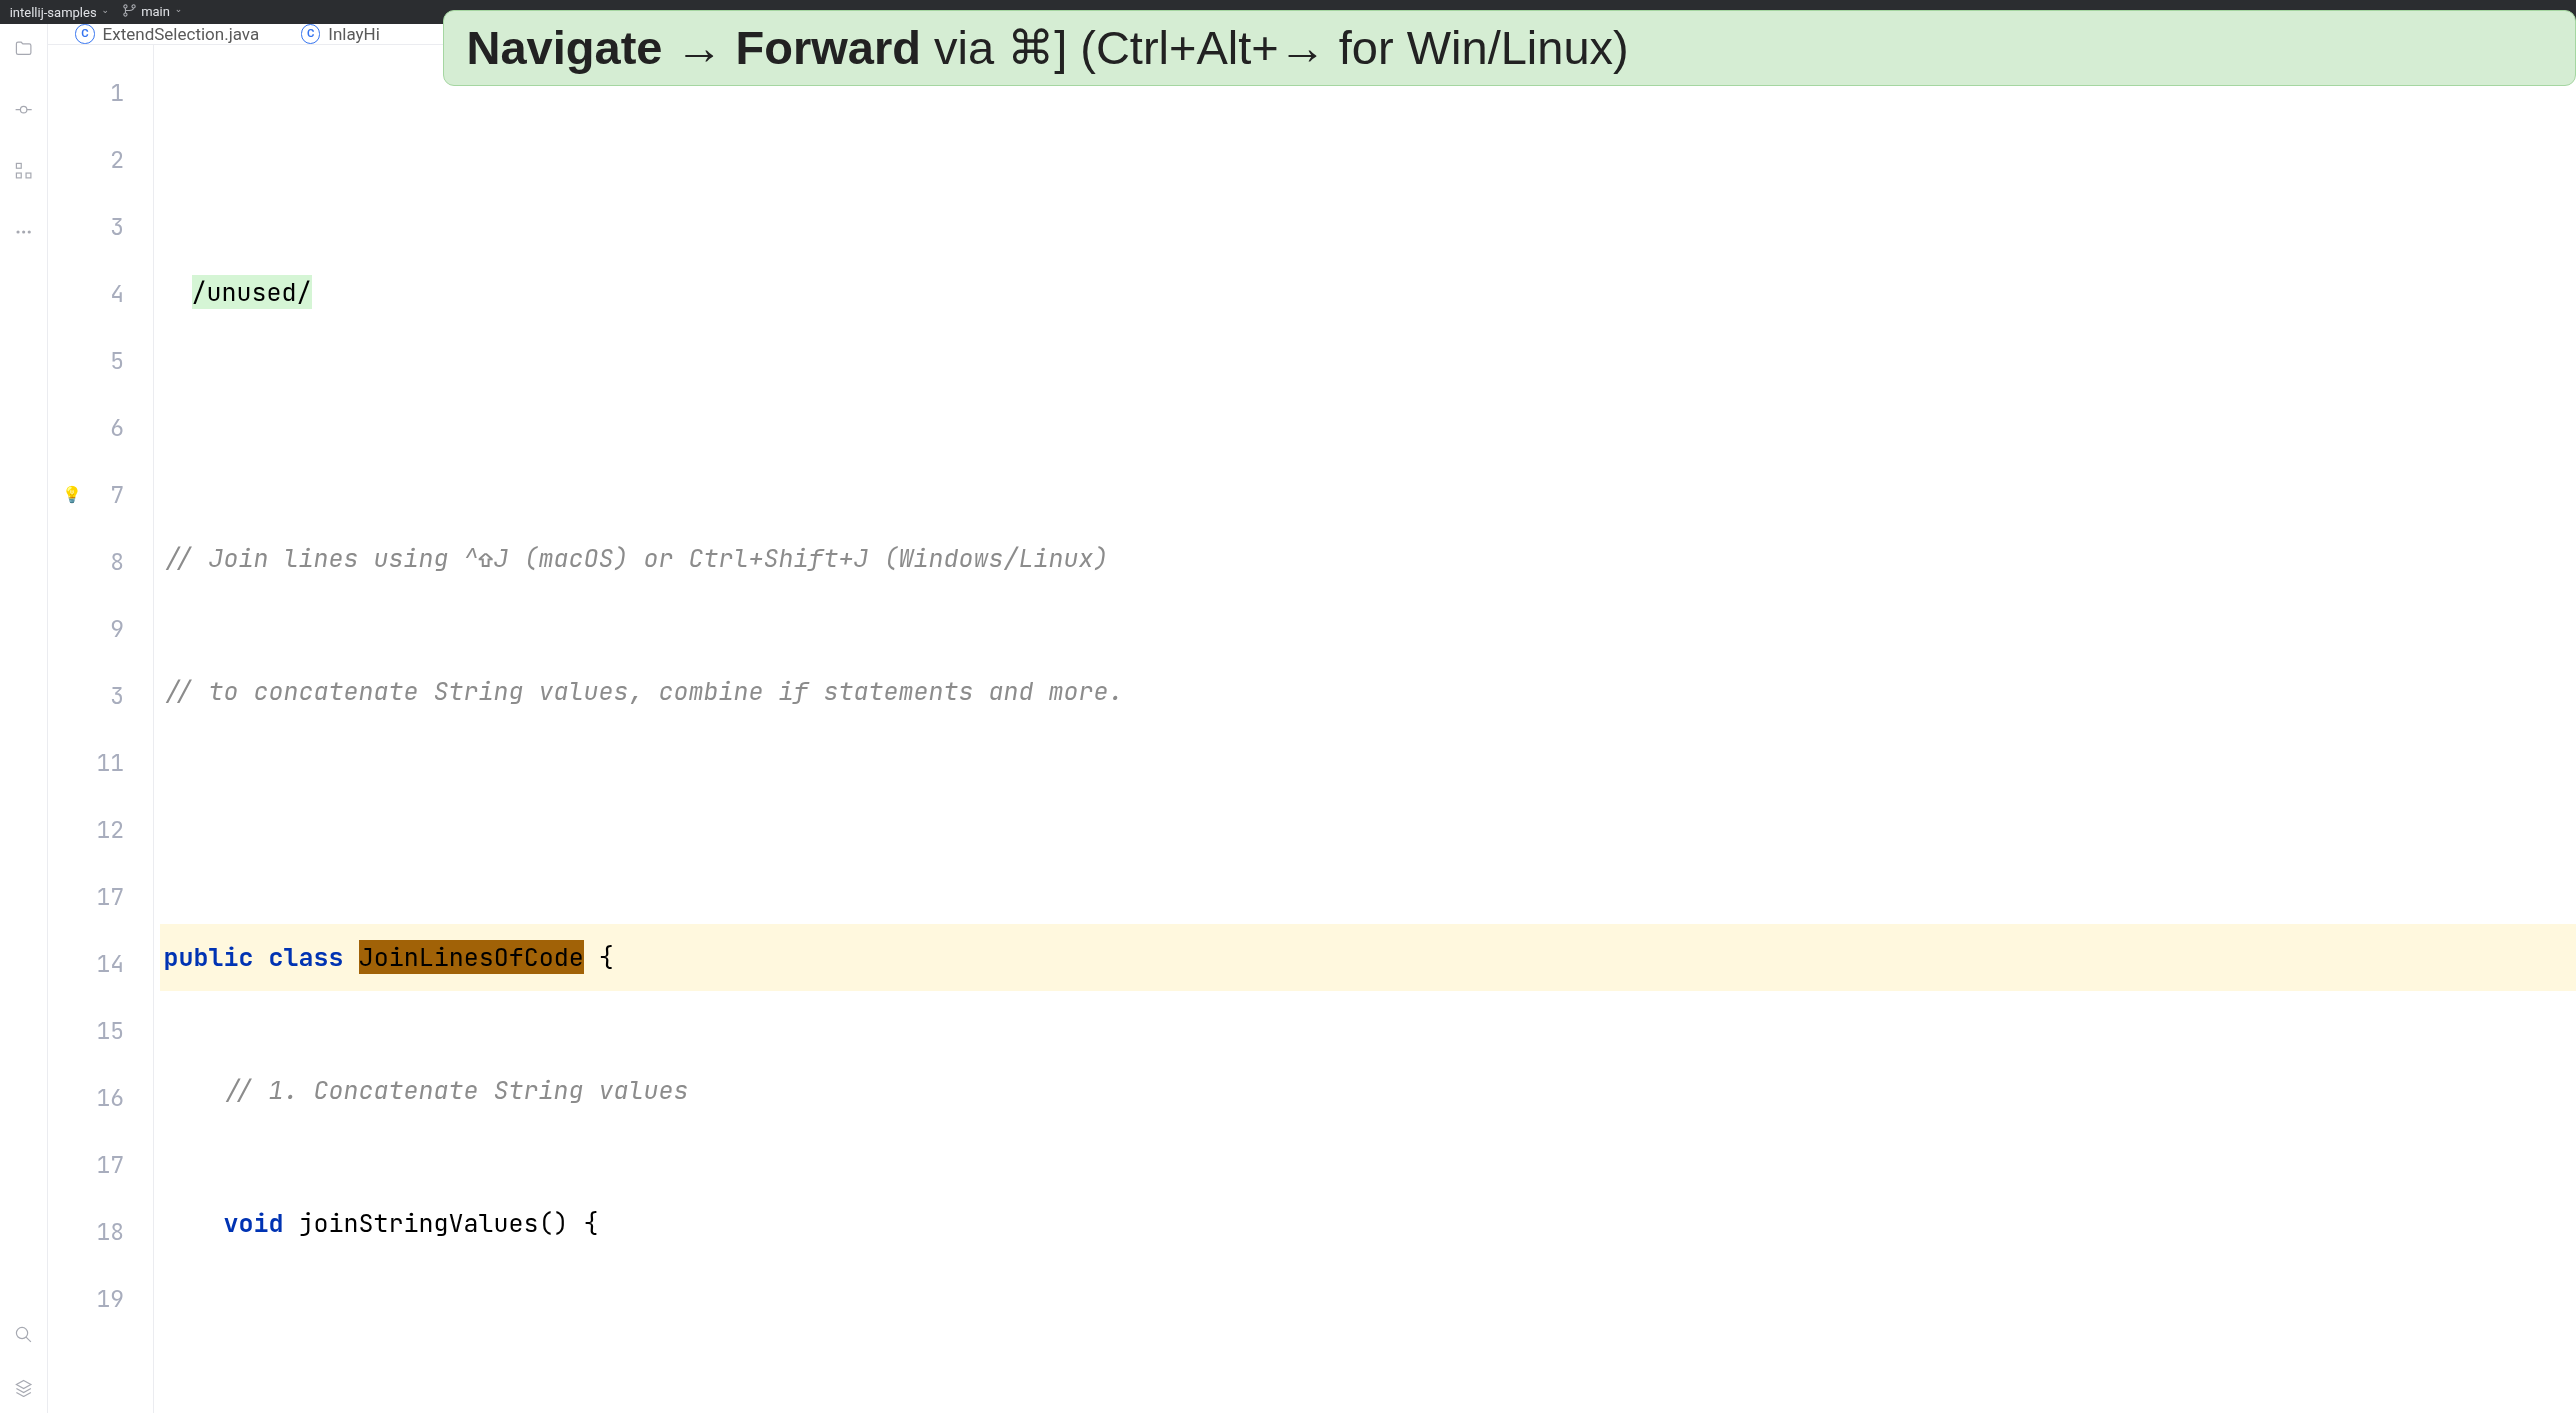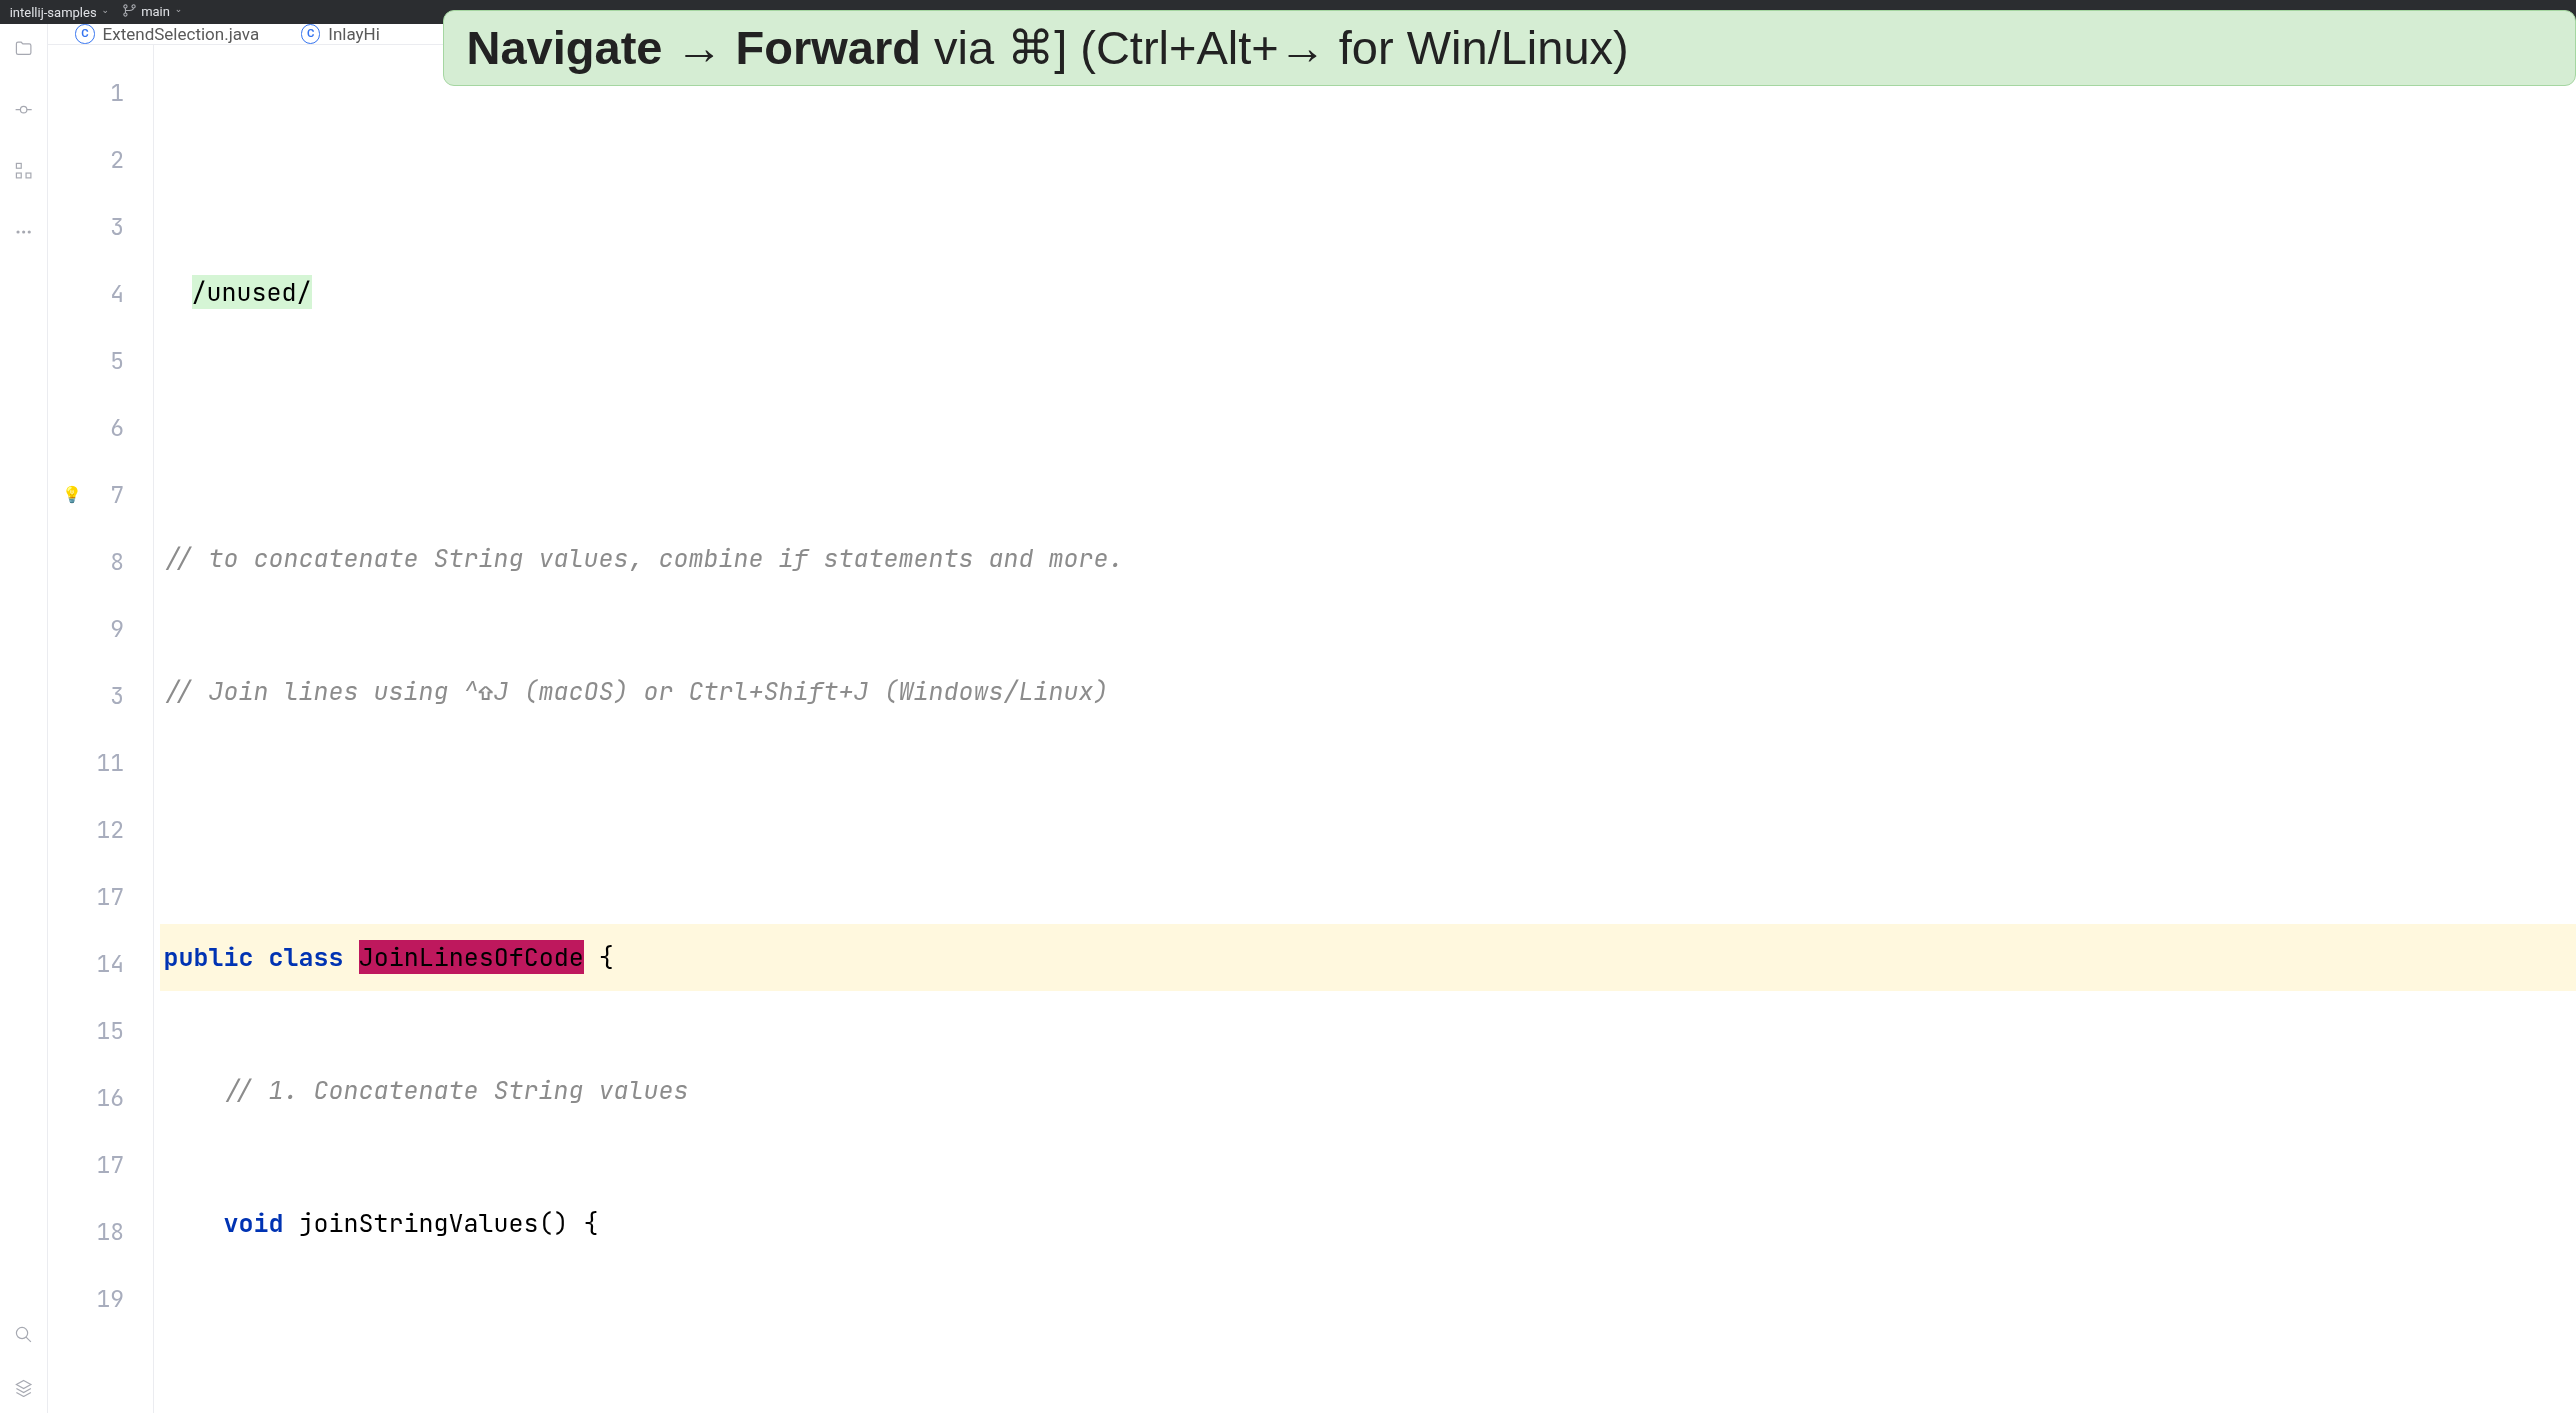--- a/index.html
+++ b/index.html
@@ -123,21 +123,21 @@
     .code-area {
       flex: 1;
       padding-top: 14.5px;
       padding-left: 6.4px;
       white-space: pre;
       position: relative;
     }
     .code-line { height: 67px; line-height: 67px; padding-left: 3.2px; }
     .code-line.highlight-yellow { background: #fff8de; }
     .hl-green { background: #d5f5d5; margin-left: 28px; }
-    .sel-blue { background: #be185d; }
+    .sel-blue { background: #a16207; }
 
     .kw { color: #0033b3; font-weight: 600; }
     .comment { color: #8c8c8c; font-style: italic; }
     .ident { color: #000; }
     .type { color: #000; }
 
     .bulb {
       position: absolute;
       left: 14.5px;
       top: 433px;
@@ -244,22 +244,22 @@
           <div>18</div>
         <div>19</div>
       </div>
 
       <div class="bulb">💡</div>
 
       <div class="code-area">
         <div class="code-line"></div>
         <div class="code-line"><span class="ident hl-green">/unused/</span></div>
         <div class="code-line"></div>
+        <div class="code-line"><span class="comment">// Join lines using ^⇧J (macOS) or Ctrl+Shift+J (Windows/Linux)</span></div>
         <div class="code-line"><span class="comment">// to concatenate String values, combine if statements and more.</span></div>
-        <div class="code-line"><span class="comment">// Join lines using ^⇧J (macOS) or Ctrl+Shift+J (Windows/Linux)</span></div>
         <div class="code-line"></div>
         <div class="code-line highlight-yellow"><span class="kw">public</span> <span class="kw">class</span> <span class="type sel-blue">JoinLinesOfCode</span><span class="ident"> {</span></div>
         <div class="code-line"><span class="comment">    // 1. Concatenate String values</span></div>
         <div class="code-line">    <span class="kw">void</span><span class="ident"> joinStringValues() {</span></div>
         
         
         
         
         
         

